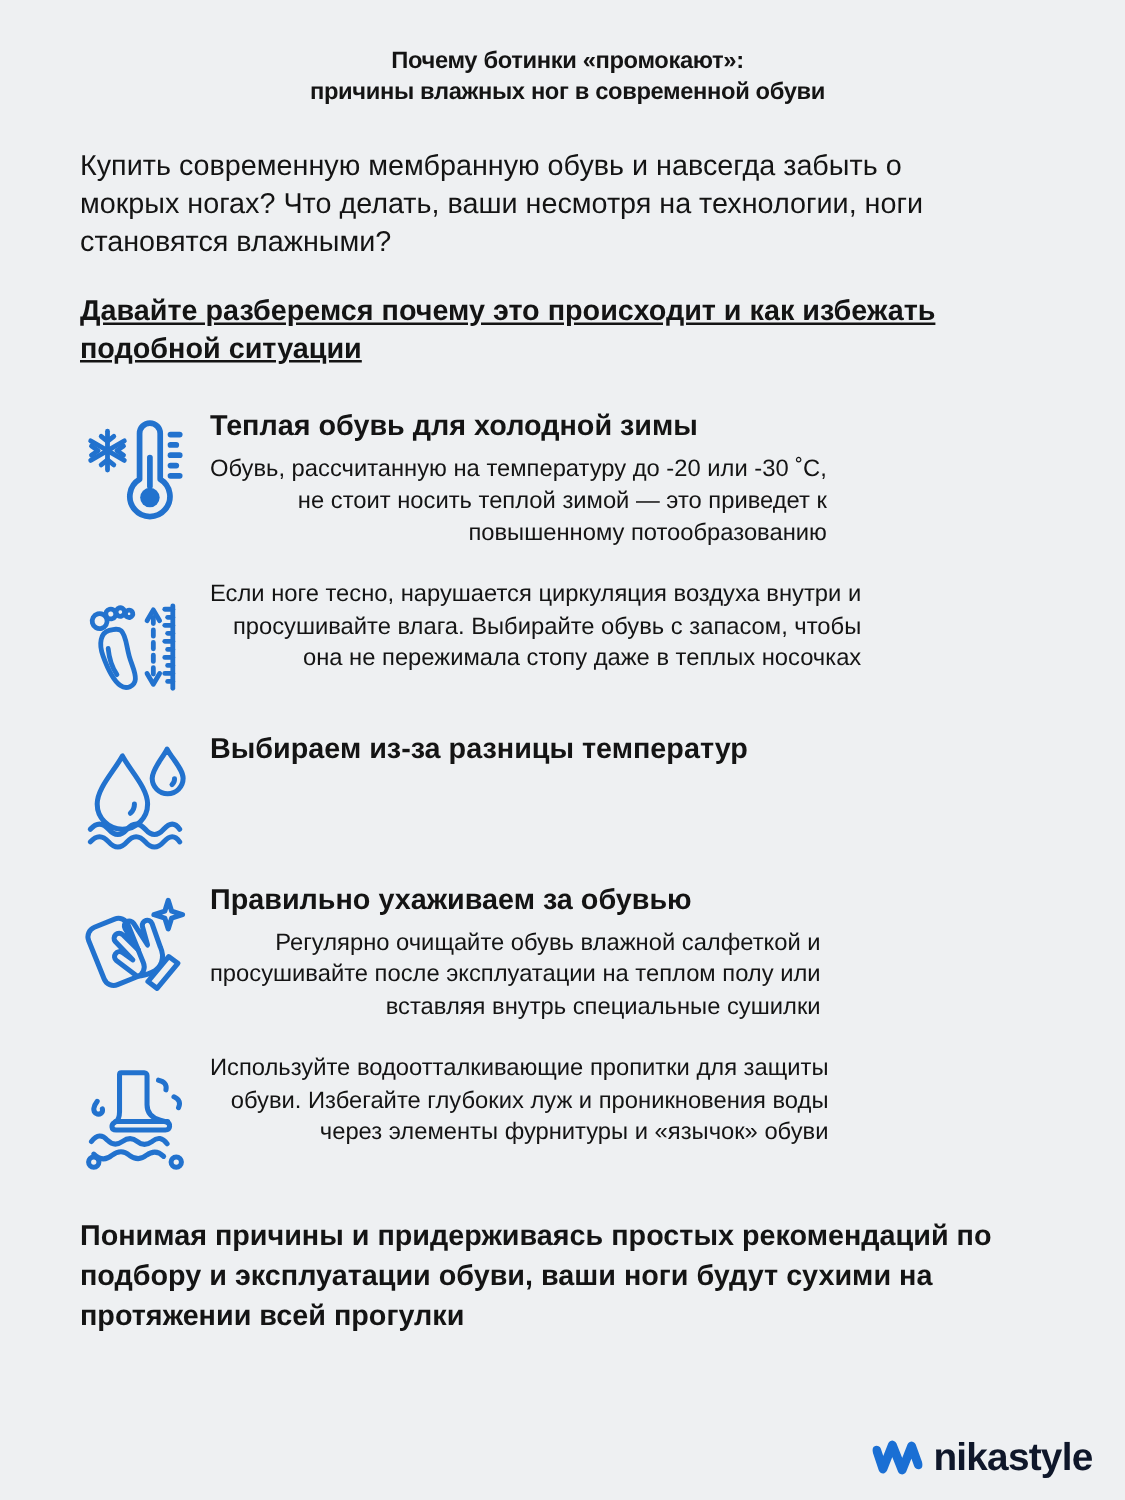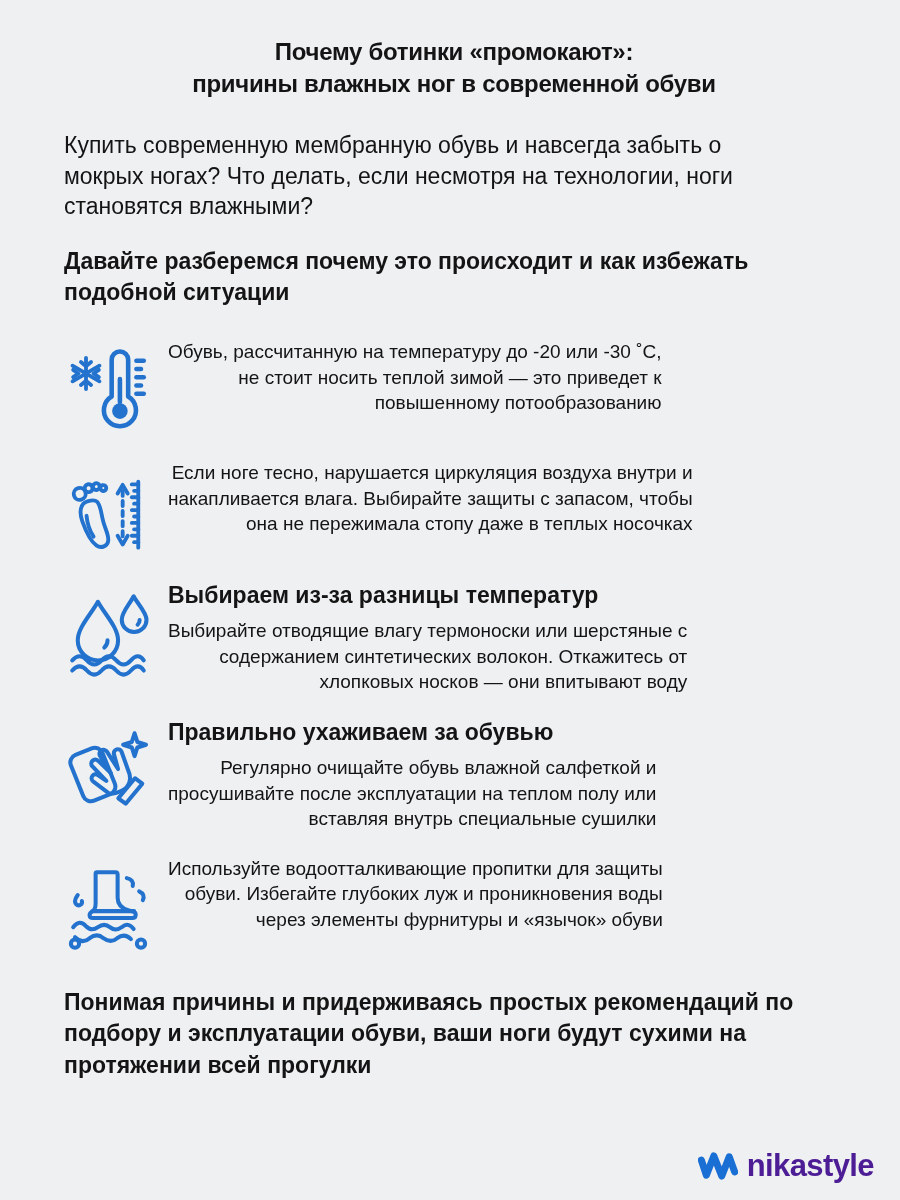--- a/index.html
+++ b/index.html
@@ -12,55 +12,56 @@
     overflow: hidden;
   }
   .page {
     box-sizing: border-box;
     width: 900px; height: 1200px;
     padding: 36px 56px 0 64px;
     position: relative;
   }
   .title {
     margin: 0; text-align: center;
-    font-size: 24px; font-weight: bold; line-height: 1.34;
+    font-size: 19px; font-weight: bold; line-height: 1.34;
     letter-spacing: -0.3px; white-space: pre-line;
   }
   .intro {
     margin: 30px 0 0; font-size: 23px; line-height: 1.33;
     white-space: pre-line;
   }
   .lead {
     margin: 24px 0 0; font-size: 23px; font-weight: bold; line-height: 1.33;
     white-space: pre-line;
+    text-decoration: underline;
   }
   .sections { margin-top: 32px; }
   .section { display: flex; align-items: flex-start; margin-bottom: 24px; }
   .icon-col { flex: 0 0 104px; padding-top: 5px; }
   .icon { width: 88px; height: 92px; color: #2272ce; display: block; }
   .sec-title { margin: 0 0 7px; font-size: 23px; font-weight: bold; line-height: 1.3; }
   .sec-body { margin: 0; font-size: 19px; line-height: 1.34; white-space: pre-line; text-align: right; }
   .outro {
     margin: 34px 0 0; font-size: 23px; font-weight: bold; line-height: 1.38;
     white-space: pre-line;
   }
   .logo { position: absolute; right: 26px; bottom: 16px; display: flex; align-items: center; gap: 9px; }
   .logo-mark { width: 40px; height: 34px; color: #1a6fd4; display: block; }
-  .logo-text { color: #4c1d95; font-size: 31px; font-weight: bold; letter-spacing: -0.6px; }
+  .logo-text { color: #0f172a; font-size: 31px; font-weight: bold; letter-spacing: -0.6px; }
 </style>
 </head>
 <body>
 
 <div class="page">
 
   <h1 class="title">Почему ботинки «промокают»:
 причины влажных ног в современной обуви</h1>
 
   <p class="intro">Купить современную мембранную обувь и навсегда забыть о
-мокрых ногах? Что делать, если несмотря на технологии, ноги
+мокрых ногах? Что делать, ваши несмотря на технологии, ноги
 становятся влажными?</p>
 
   <p class="lead">Давайте разберемся почему это происходит и как избежать
 подобной ситуации</p>
 
   <div class="sections">
 
     <div class="section">
       <div class="icon-col">
         <svg class="icon" viewBox="0 0 96 96">
@@ -79,20 +80,21 @@
             <path d="M79 16 h8"></path>
               <path d="M79 25 h5"></path>
               <path d="M79 34 h8"></path>
               <path d="M79 43 h5"></path>
               <path d="M79 52 h8"></path>
           </g>
           <circle cx="61" cy="71" r="8.5" fill="currentColor"></circle>
         </svg>
       </div>
       <div class="sec-text">
+        <h2 class="sec-title">Теплая обувь для холодной зимы</h2>
         <p class="sec-body">Обувь, рассчитанную на температуру до -20 или -30 ˚С,
 не стоит носить теплой зимой — это приведет к
 повышенному потообразованию</p>
       </div>
     </div>
 
     <div class="section">
       <div class="icon-col">
         <svg class="icon" viewBox="0 0 96 96">
           <g fill="none" stroke="currentColor" stroke-width="4.2" stroke-linecap="round" stroke-linejoin="round">
@@ -116,43 +118,40 @@
               <path d="M81 54 h-4.5"></path>
               <path d="M81 61 h-7"></path>
               <path d="M81 68 h-4.5"></path>
               <path d="M81 75 h-7"></path>
               <path d="M81 82 h-4.5"></path>
           </g>
         </svg>
       </div>
       <div class="sec-text">
         <p class="sec-body">Если ноге тесно, нарушается циркуляция воздуха внутри и
-накапливается влага. Выбирайте защиты с запасом, чтобы
+просушивайте влага. Выбирайте обувь с запасом, чтобы
 она не пережимала стопу даже в теплых носочках</p>
       </div>
     </div>
 
     <div class="section">
       <div class="icon-col">
         <svg class="icon" viewBox="0 0 96 96">
           <g fill="none" stroke="currentColor" stroke-width="4.4" stroke-linecap="round" stroke-linejoin="round">
             <path d="M37 15 C30 28 15 43 15 57 a22 22 0 0 0 44 0 C59 43 44 28 37 15 Z"></path>
             <path d="M47.5 57 a10.5 10.5 0 0 1 -3.5 8"></path>
             <path d="M76 9 C72 17 63 26.5 63 34.5 a13.5 13.5 0 0 0 27 0 C90 26.5 80 17 76 9 Z"></path>
             <path d="M82.5 35 a6.5 6.5 0 0 1 -2.2 5"></path>
             <path d="M9 79 q8 -9 16 0 t16 0 t16 0 t16 0 t14 0"></path>
             <path d="M9 90 q8 -9 16 0 t16 0 t16 0 t16 0 t14 0"></path>
           </g>
         </svg>
       </div>
       <div class="sec-text">
         <h2 class="sec-title">Выбираем из-за разницы температур</h2>
-        <p class="sec-body">Выбирайте отводящие влагу термоноски или шерстяные с
-содержанием синтетических волокон. Откажитесь от
-хлопковых носков — они впитывают воду</p>
       </div>
     </div>
 
     <div class="section">
       <div class="icon-col">
         <svg class="icon" viewBox="0 0 96 96">
           <g fill="none" stroke="currentColor" stroke-width="4.4" stroke-linecap="round" stroke-linejoin="round">
             <rect x="13" y="27" width="37" height="54" rx="9" transform="rotate(-22 31.5 54)"></rect>
             <g transform="rotate(-36 52 58)">
               <path d="M40 70 L33.5 49 a4.4 4.4 0 0 1 8.4 -2.6 L45.5 57 L42.5 35 a4.4 4.4 0 0 1 8.7 -1.2 L54.5 53 L56 31 a4.4 4.4 0 0 1 8.8 0.6 L63.5 54 L69.5 38 a4.4 4.4 0 0 1 8.2 3 L71.5 62 C69.5 72 61.5 77.5 52.5 75.5 C47 74.3 42.5 73 40 70 Z"></path>

